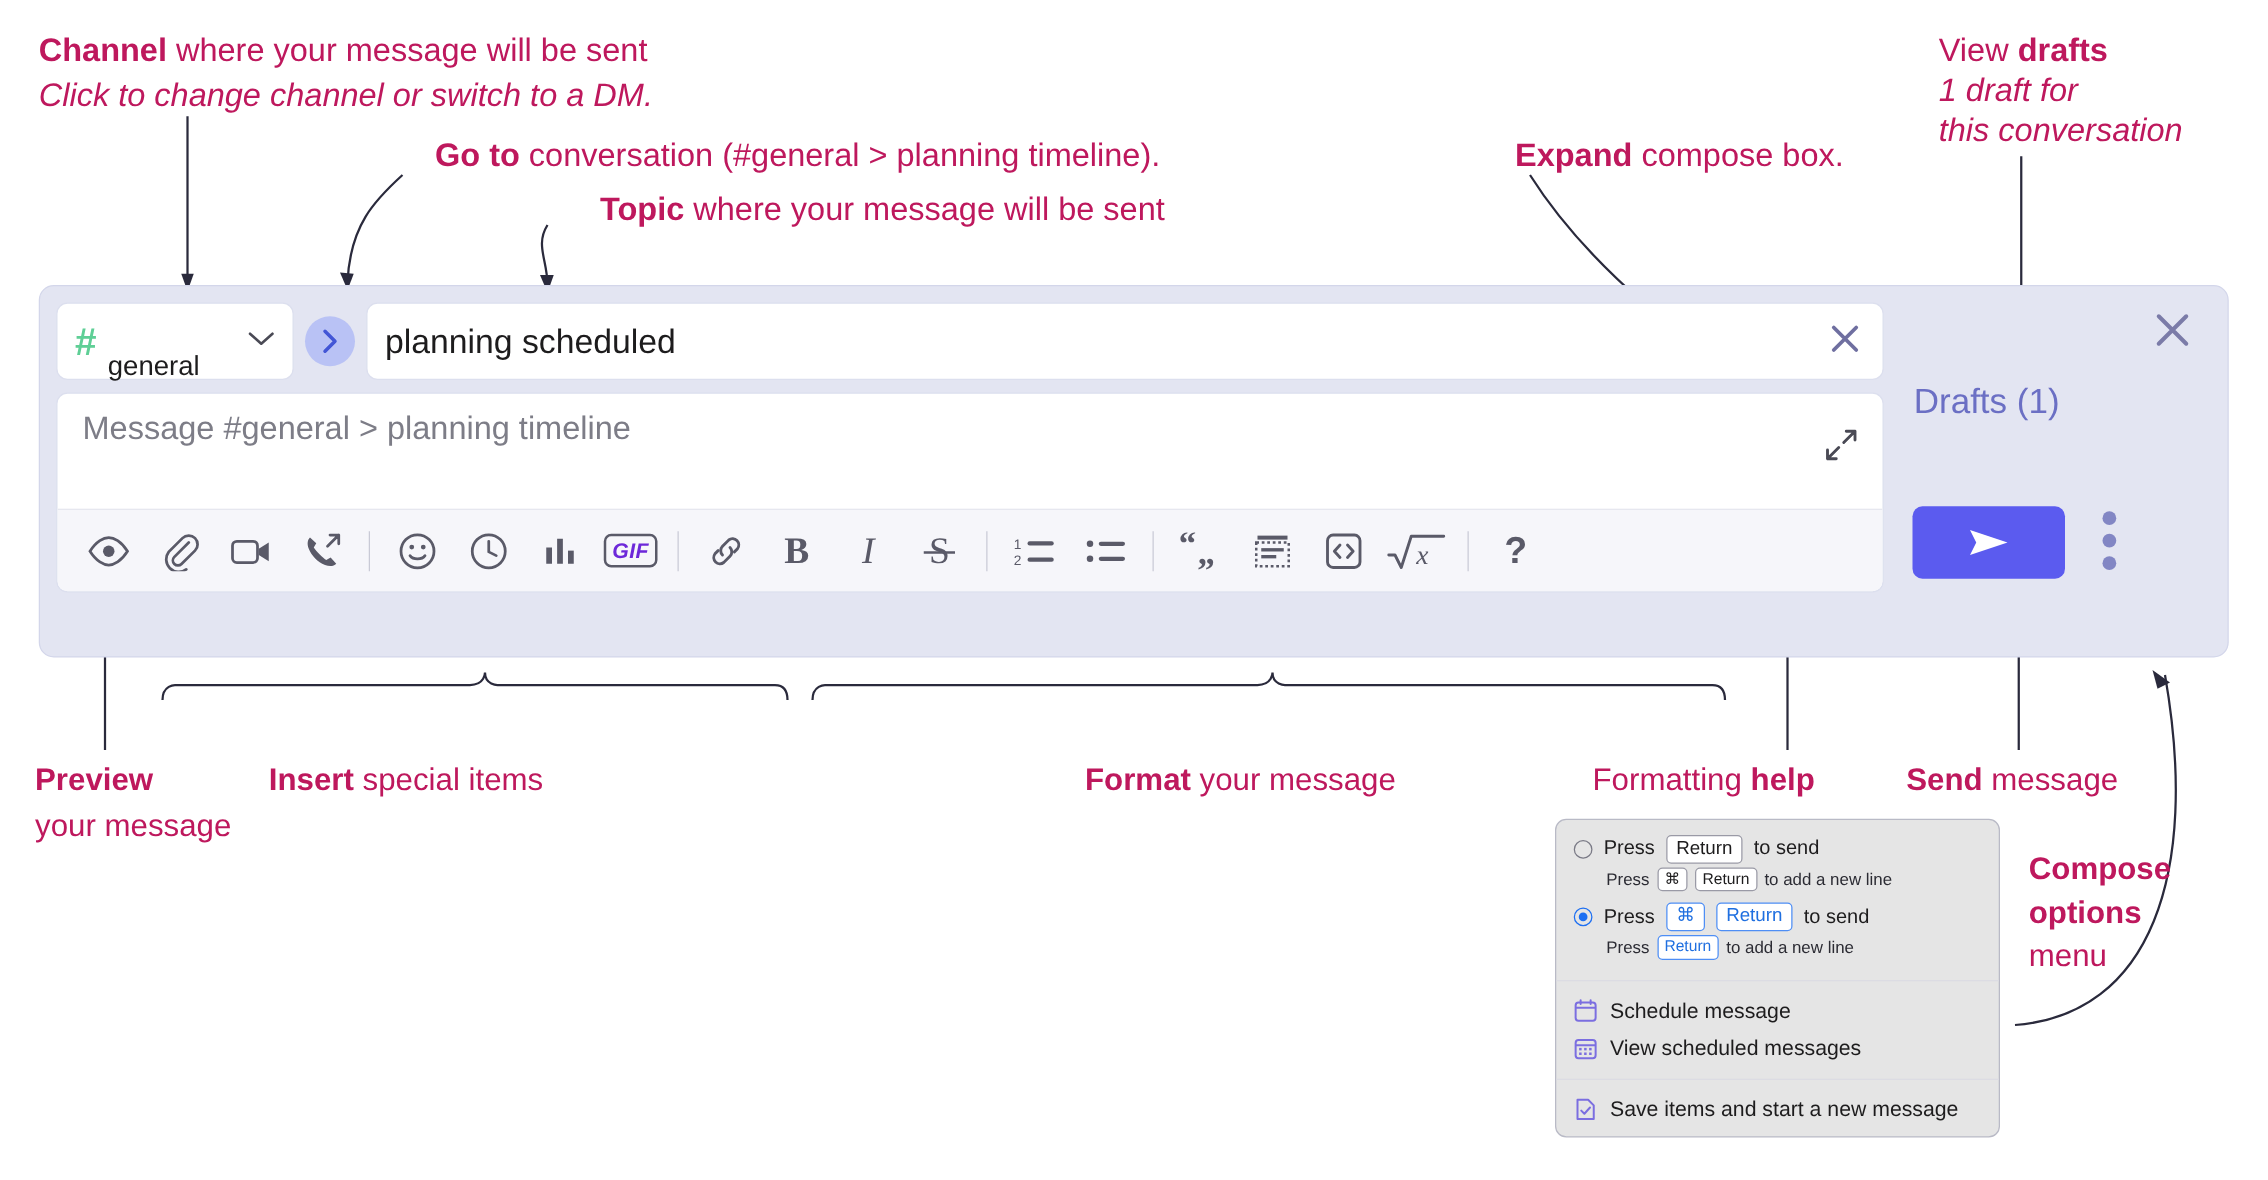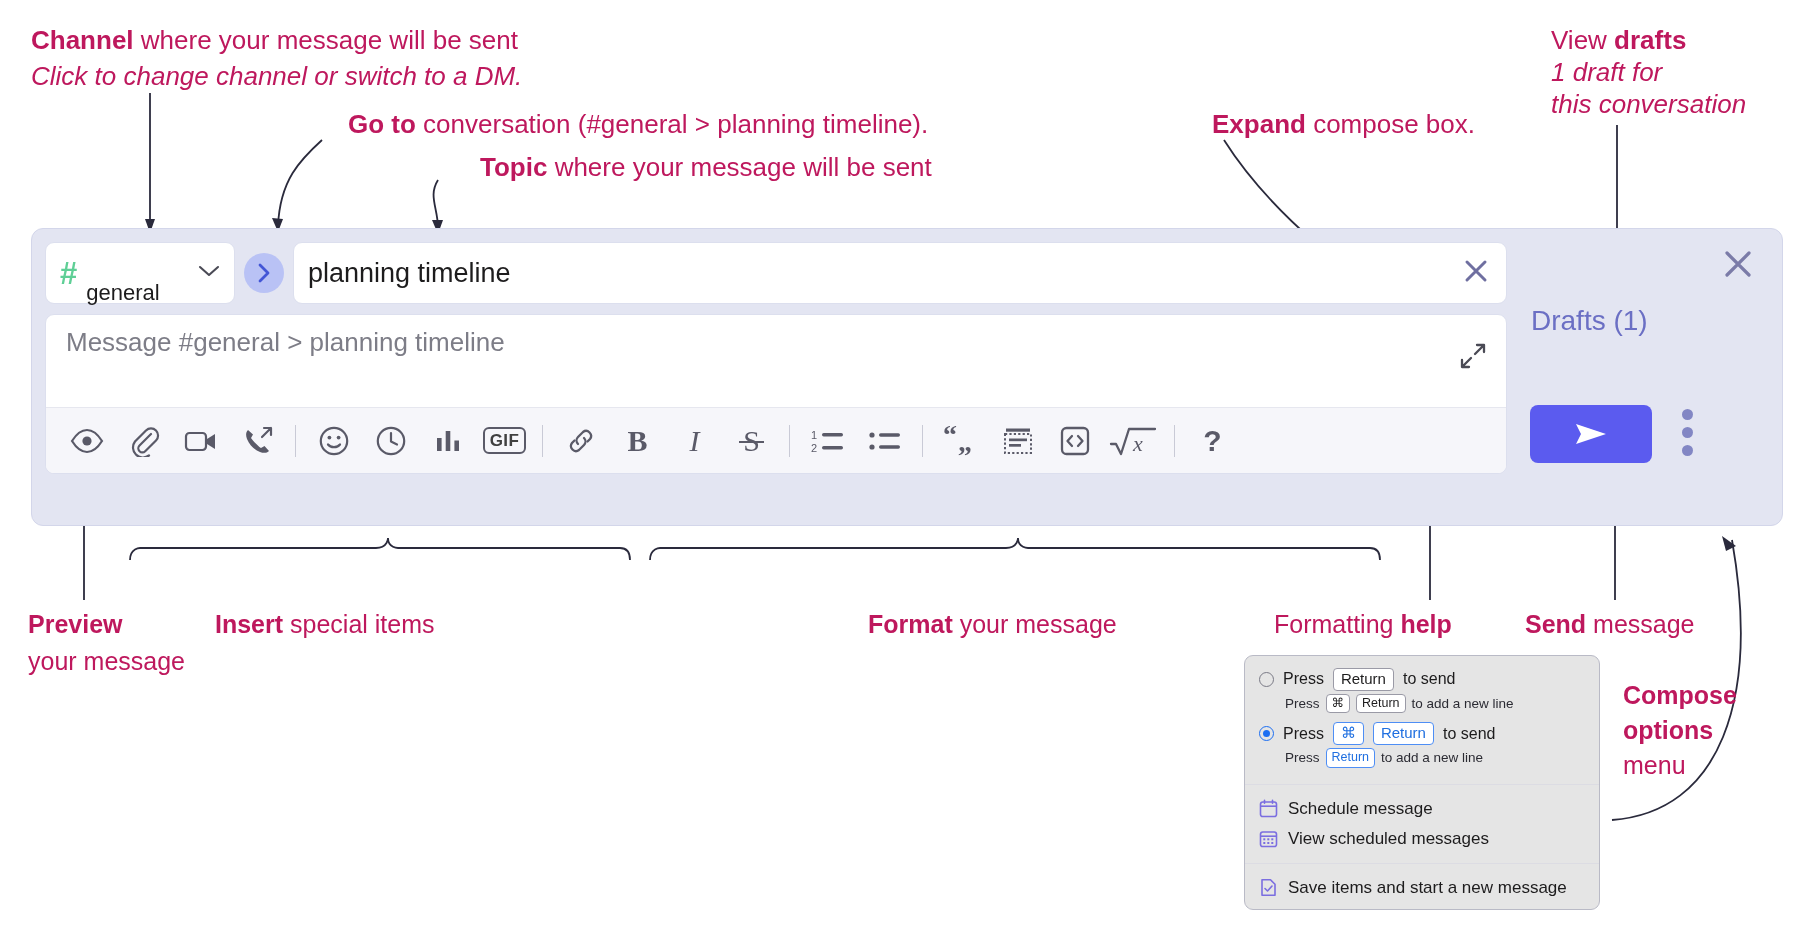--- a/index.html
+++ b/index.html
@@ -53,22 +53,22 @@
   .expandbtn{position:absolute;right:18px;top:26px;color:#4a4a55;}
   
   .toolbar{
     height:66px;background:#f6f6fa;border-top:1px solid #e6e7ef;
     display:flex;align-items:center;padding:0 12px;gap:0;box-sizing:border-box;
   }
   .tb{width:57px;height:56px;display:flex;align-items:center;justify-content:center;color:#5a5a68;}
   .tbsep{width:1px;height:32px;background:#c9cad6;margin:0 9px;}
   .gifbox{
     border:2.4px solid #5a5a68;border-radius:6px;padding:2px 5px;
-    font-size:17px;font-weight:600;letter-spacing:.4px;color:#404040;
-    font-family:"Liberation Sans",sans-serif;line-height:1.15;
+    font-size:17px;font-weight:600;letter-spacing:.4px;color:#6d28d9;
+    font-family:"Liberation Sans",sans-serif;line-height:1.15;font-style:italic;
   }
   .bbold{font-size:30px;font-weight:700;font-family:"Liberation Serif",serif;}
   .bital{font-size:30px;font-style:italic;font-family:"Liberation Serif",serif;}
   .bstrike{font-size:30px;position:relative;font-family:"Liberation Serif",serif;}
   .bstrike::after{content:"";position:absolute;left:-4px;right:-4px;top:51%;height:2.6px;background:#5a5a68;}
   .qmark{font-size:30px;font-weight:600;}
 
   
   #rightside{position:absolute;right:0;top:0;width:276px;height:298px;}
   .closeX{position:absolute;right:27px;top:18px;color:#6f6fa0;}
@@ -188,21 +188,21 @@
         </span>
       </div>
 
       <div class="goto">
         <svg width="16" height="22" viewBox="0 0 16 22">
             <path d="M4 3 L12 11 L4 19" fill="none" stroke="#4356d6" stroke-width="2.8" stroke-linecap="round" stroke-linejoin="round"></path>
           </svg>
       </div>
 
       <div class="topicbox">
-        <span class="topictext">planning timeline</span>
+        <span class="topictext">planning scheduled</span>
         <span class="topicclear">
           <svg width="32" height="32" viewBox="0 0 32 32">
               <path d="M7 7 L25 25 M25 7 L7 25" stroke="#6f6fa0" stroke-width="3" stroke-linecap="round"></path>
             </svg>
         </span>
       </div>
     </div>
 
     <div class="msgwrap">
       <div class="msgfield">

